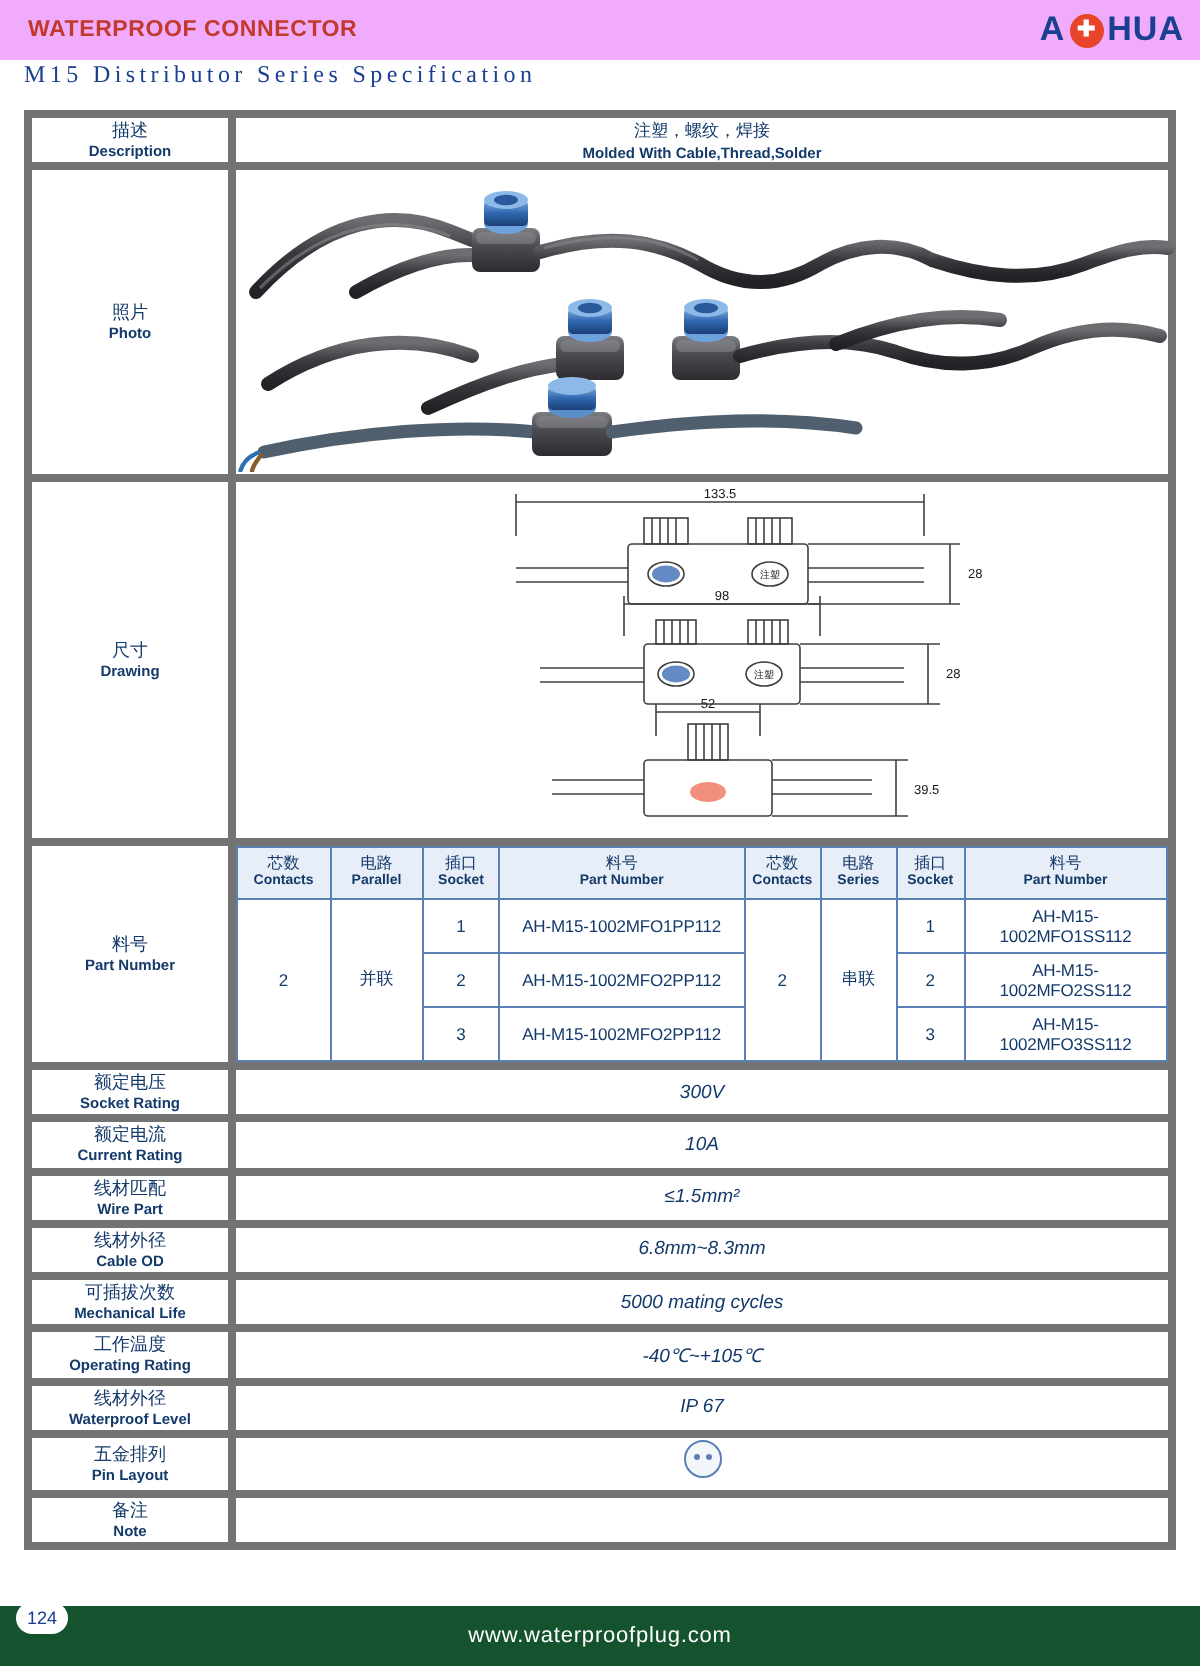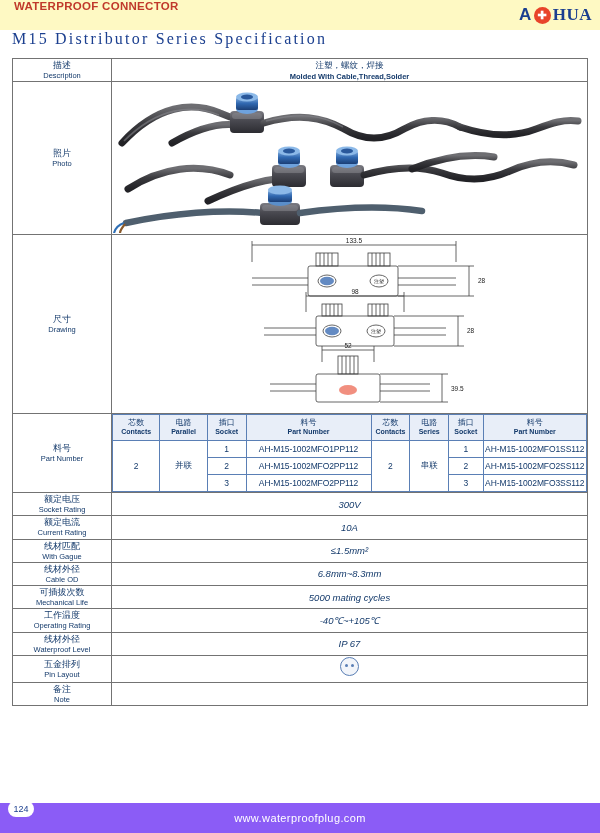--- a/index.html
+++ b/index.html
@@ -12,22 +12,23 @@
     height: 833px;
     font-family: "Liberation Sans", sans-serif;
     color: #1a1a1a;
     position: relative;
     overflow: hidden;
   }
 
   
   .header {
     height: 30px;
-    background: #fef9c3;
+    background: #f0abfc;
     display: flex;
+    align-items: center;
     justify-content: space-between;
     padding: 0 8px 0 14px;
     box-sizing: border-box;
   }
   .header-title {
     color: #c0392b;
     font-size: 11.5px;
     font-weight: bold;
     letter-spacing: 0.3px;
   }
@@ -53,63 +54,62 @@
     color: #fff;
     font-size: 11px;
     font-weight: bold;
     line-height: 1;
   }
   .logo-text-b {
     font-size: 17px;
     font-weight: bold;
     color: #1b3f8f;
     letter-spacing: 0.5px;
-    font-family: Liberation Serif, serif;
   }
 
   
   .titles {
     padding: 0 12px 4px 12px;
   }
   .title-en {
     color: #1b3f8f;
-    font-size: 16px;
+    font-size: 12px;
     letter-spacing: 2.2px;
     font-family: "Liberation Serif", serif;
     margin-bottom: 2px;
   }
   .title-cn {
     color: #1b3f8f;
     font-size: 14.5px;
     letter-spacing: 1.2px;
     font-family: "Liberation Serif", serif;
   }
 
   
   .spec-table {
     width: 576px;
     margin: 4px auto 0 auto;
     border-collapse: collapse;
     table-layout: fixed;
   }
   .spec-table td, .spec-table th {
-    border: 1px solid #737373;
+    border: 4px solid #737373;
     padding: 0;
     text-align: center;
     vertical-align: middle;
     color: #143a6b;
   }
   .lbl {
     width: 98px;
     font-size: 8.5px;
     line-height: 1.35;
     padding: 3px 2px;
   }
   .lbl .cn { font-size: 9px; display: block; }
-  .lbl .en { font-size: 7.5px; display: block; font-weight: normal; }
+  .lbl .en { font-size: 7.5px; display: block; font-weight: bold; }
 
   .cellval {
     font-size: 9.5px;
     color: #143a6b;
     padding: 4px 2px;
     font-style: italic;
   }
 
   .desc-val { padding: 4px 2px; }
   .desc-cn { font-size: 8.5px; }
@@ -159,21 +159,21 @@
     background: #5a7fb5;
     position: absolute;
   }
 
   
   .footer {
     position: absolute;
     left: 0; bottom: 0;
     width: 600px;
     height: 30px;
-    background: #8b5cf6;
+    background: #14532d;
     display: flex;
     align-items: center;
     justify-content: center;
   }
   .footer-url {
     color: #ffffff;
     font-size: 11px;
     letter-spacing: 0.4px;
   }
   .page-badge {
@@ -498,21 +498,21 @@
     <td class="lbl">
       <span class="cn">额定电流</span>
       <span class="en">Current Rating</span>
     </td>
     <td class="cellval">10A</td>
   </tr>
 
   <tr>
     <td class="lbl">
       <span class="cn">线材匹配</span>
-      <span class="en">With Gague</span>
+      <span class="en">Wire Part</span>
     </td>
     <td class="cellval">≤1.5mm²</td>
   </tr>
 
   <tr>
     <td class="lbl">
       <span class="cn">线材外径</span>
       <span class="en">Cable OD</span>
     </td>
     <td class="cellval">6.8mm~8.3mm</td>

